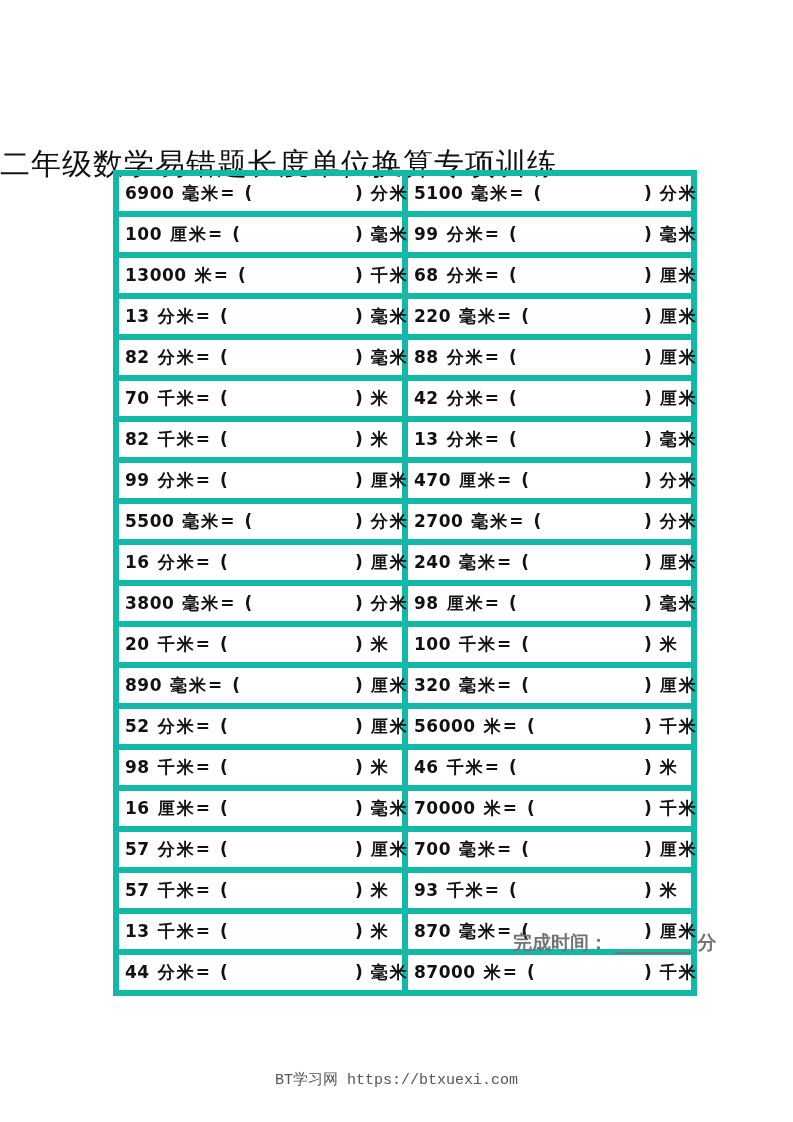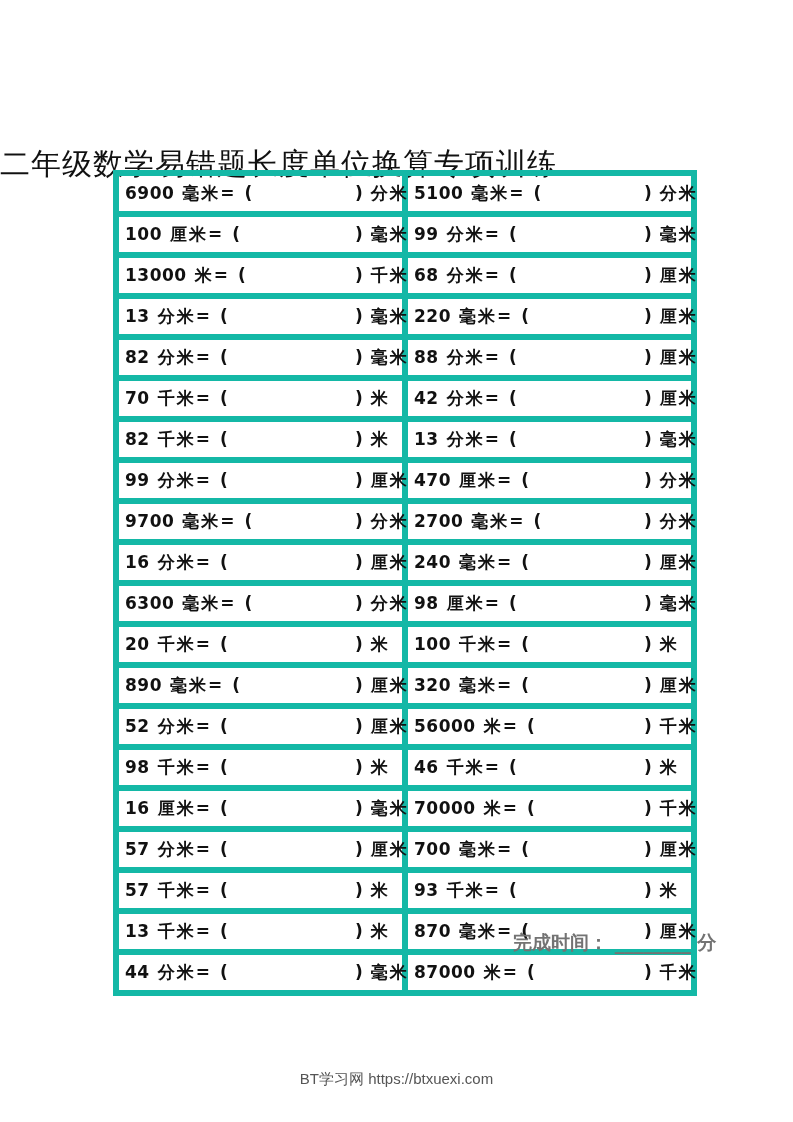--- a/index.html
+++ b/index.html
@@ -76,21 +76,21 @@
     color: #737373;
   }
   .watermark {
     position: absolute;
     top: 1070px;
     left: 0;
     width: 793px;
     text-align: center;
     font-size: 15px;
     color: #555;
-    font-family: Liberation Sans, sans-serif;
+    font-family: Liberation Mono, monospace;
   }
 </style>
 </head>
 <body>
 
 <h1 class="page-title">二年级数学易错题长度单位换算专项训练</h1>
 
 <table class="exercise-table">
   <tbody id="table-body">
       <tr>
@@ -201,21 +201,21 @@
         <td class="col-right">
           <div class="cell-inner">
             <span class="q-left"><span class="num">470</span><span class="unit">厘米</span><span class="eq">=</span><span class="paren">(</span></span>
             <span class="q-right" style="left:236px"><span class="paren">)</span><span class="unit">分米</span></span>
           </div>
         </td>
       </tr>
       <tr>
         <td class="col-left">
           <div class="cell-inner">
-            <span class="q-left"><span class="num">9700</span><span class="unit">毫米</span><span class="eq">=</span><span class="paren">(</span></span>
+            <span class="q-left"><span class="num">5500</span><span class="unit">毫米</span><span class="eq">=</span><span class="paren">(</span></span>
             <span class="q-right" style="left:236px"><span class="paren">)</span><span class="unit">分米</span></span>
           </div>
         </td>
         <td class="col-right">
           <div class="cell-inner">
             <span class="q-left"><span class="num">2700</span><span class="unit">毫米</span><span class="eq">=</span><span class="paren">(</span></span>
             <span class="q-right" style="left:236px"><span class="paren">)</span><span class="unit">分米</span></span>
           </div>
         </td>
       </tr>
@@ -229,21 +229,21 @@
         <td class="col-right">
           <div class="cell-inner">
             <span class="q-left"><span class="num">240</span><span class="unit">毫米</span><span class="eq">=</span><span class="paren">(</span></span>
             <span class="q-right" style="left:236px"><span class="paren">)</span><span class="unit">厘米</span></span>
           </div>
         </td>
       </tr>
       <tr>
         <td class="col-left">
           <div class="cell-inner">
-            <span class="q-left"><span class="num">6300</span><span class="unit">毫米</span><span class="eq">=</span><span class="paren">(</span></span>
+            <span class="q-left"><span class="num">3800</span><span class="unit">毫米</span><span class="eq">=</span><span class="paren">(</span></span>
             <span class="q-right" style="left:236px"><span class="paren">)</span><span class="unit">分米</span></span>
           </div>
         </td>
         <td class="col-right">
           <div class="cell-inner">
             <span class="q-left"><span class="num">98</span><span class="unit">厘米</span><span class="eq">=</span><span class="paren">(</span></span>
             <span class="q-right" style="left:236px"><span class="paren">)</span><span class="unit">毫米</span></span>
           </div>
         </td>
       </tr>

